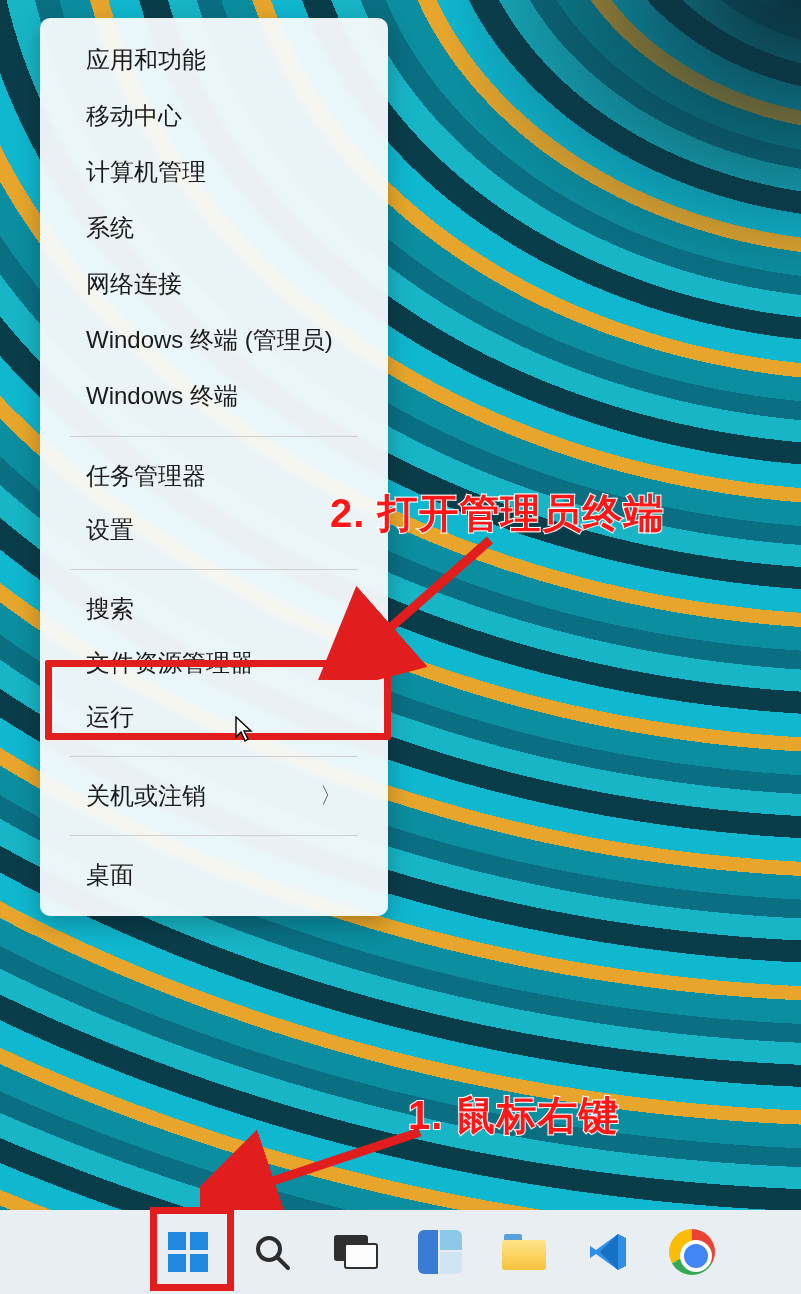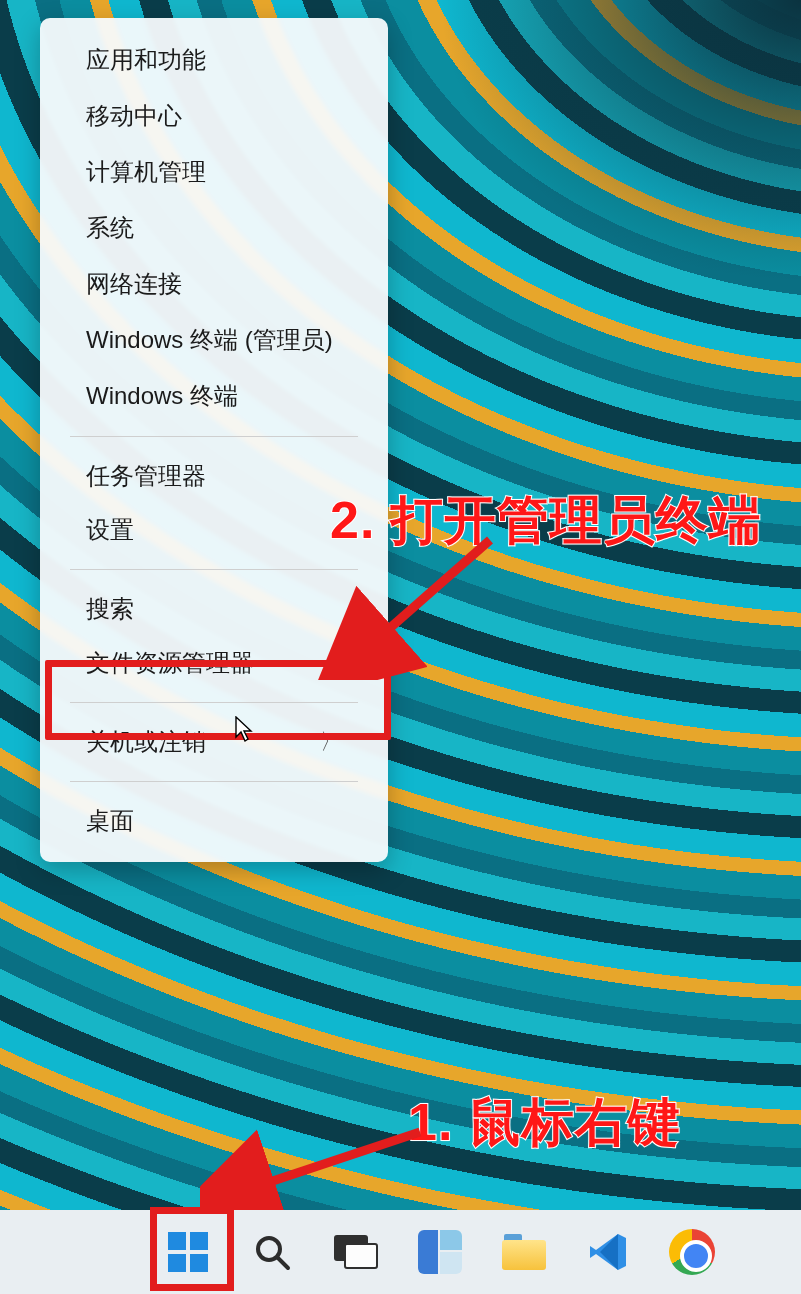--- a/index.html
+++ b/index.html
@@ -110,21 +110,21 @@
     left: 150px;
     bottom: 3px;
     width: 84px;
     height: 84px;
     border: 7px solid #e21d1d;
     pointer-events: none;
   }
   
   .annotation {
     position: absolute;
-    font-size: 52px;
+    font-size: 40px;
     font-weight: 700;
     color: #ff1717;
     -webkit-text-stroke: 2px #ffffff;
     paint-order: stroke fill;
     text-shadow: 0 0 2px #fff;
     letter-spacing: 1px;
     white-space: nowrap;
   }
   .anno2 { left: 330px; top: 486px; }
   .anno1 { left: 408px; top: 1088px; }
@@ -180,20 +180,23 @@
         <span>设置</span>
       </div>
   </div>
   <div class="menu-sep"></div>
   <div class="menu-group">
     <div class="menu-item compact">
         <span>搜索</span>
       </div>
     <div class="menu-item compact">
         <span>文件资源管理器</span>
+      </div>
+    <div class="menu-item compact">
+        <span>运行</span>
       </div>
   </div>
   <div class="menu-sep"></div>
   <div class="menu-group">
     <div class="menu-item compact">
       <span>关机或注销</span>
       <span class="chevron">〉</span>
     </div>
   </div>
   <div class="menu-sep"></div>

